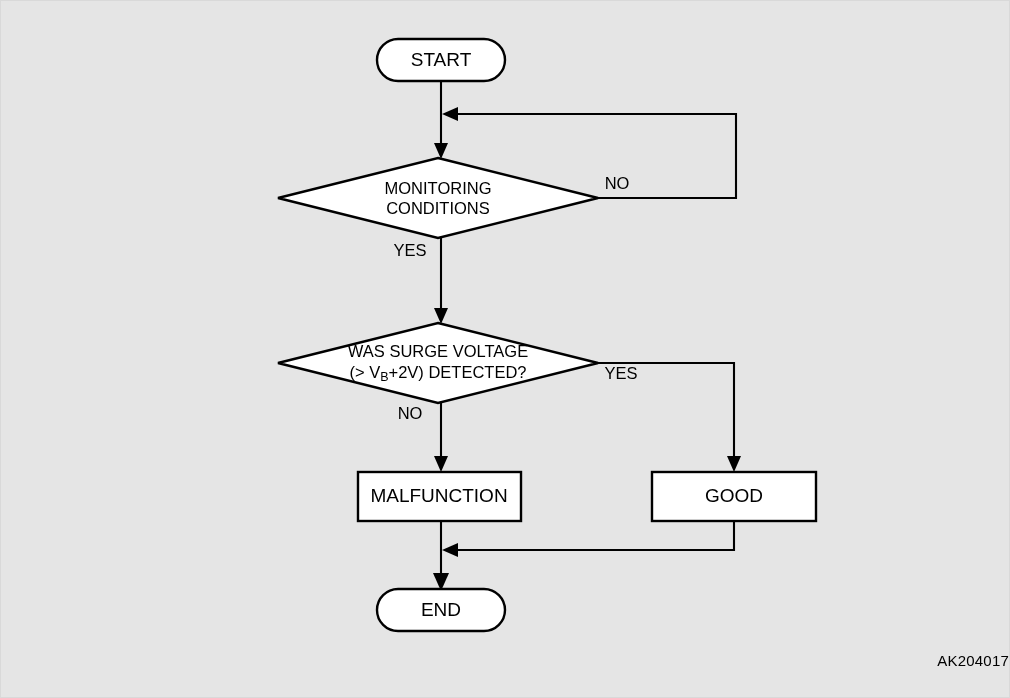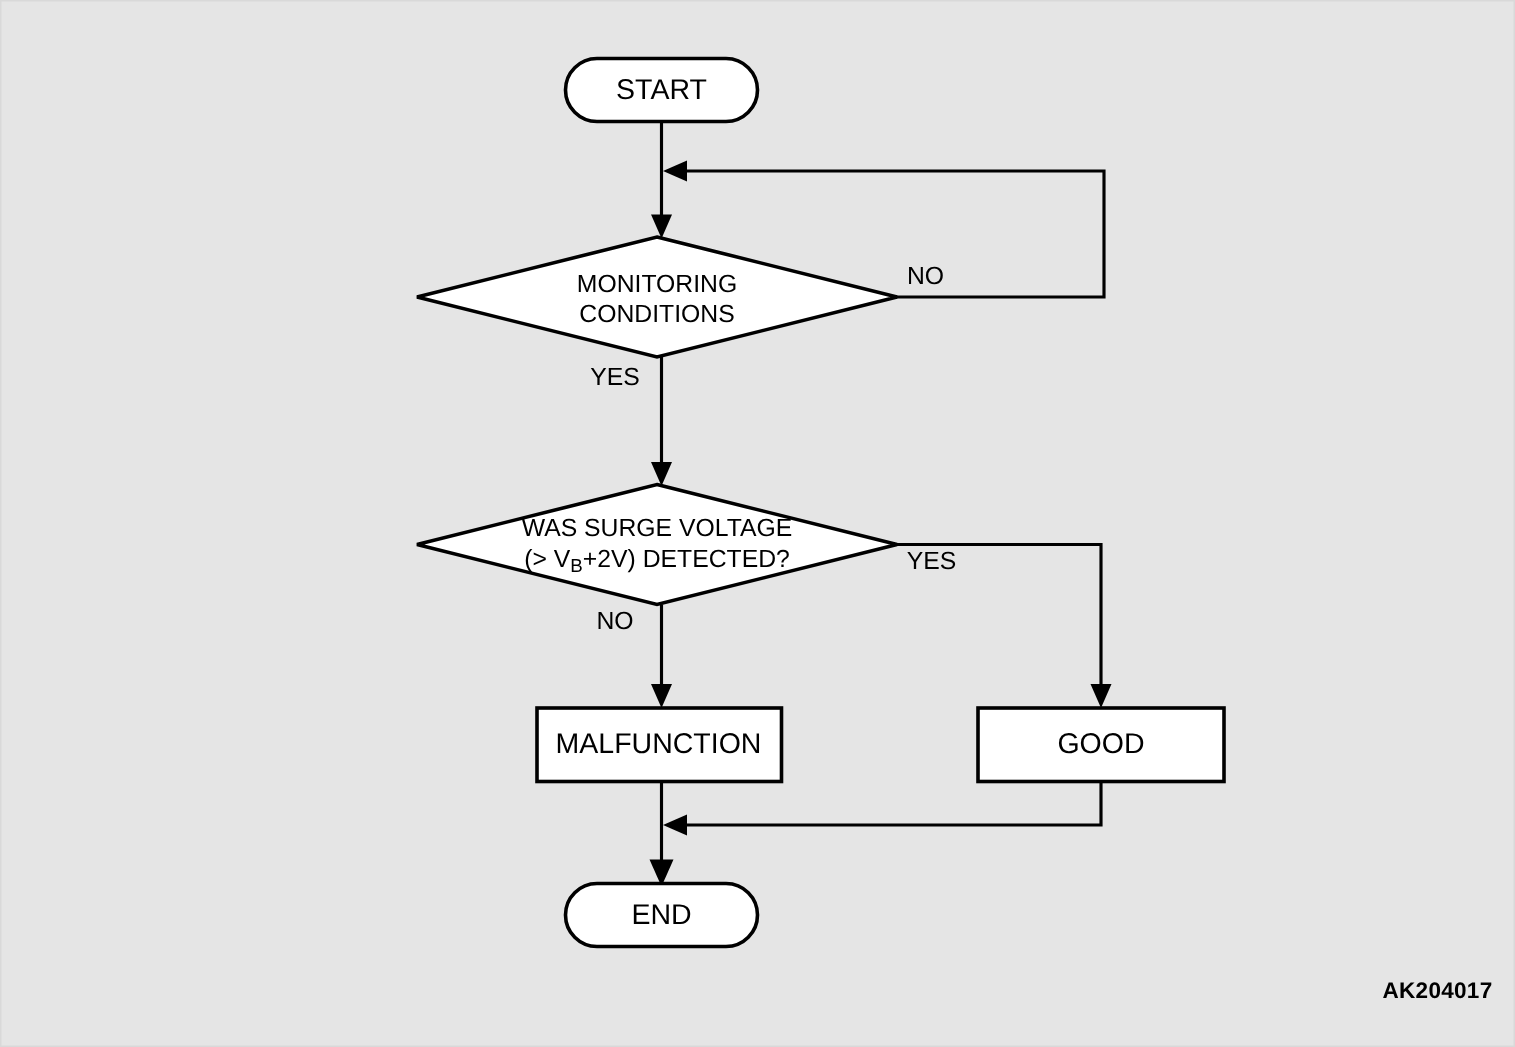--- a/index.html
+++ b/index.html
@@ -60,25 +60,25 @@
   }
   .edge-label {
     font-family: "Liberation Sans", sans-serif;
     font-size: 16.5px;
     fill: #000000;
     text-anchor: middle;
     dominant-baseline: middle;
   }
   .figure-code {
     position: absolute;
-    right: 14px;
+    right: 0;
     bottom: 28px;
     font-family: "Liberation Sans", sans-serif;
     font-size: 15px;
-    font-weight: bold;
+    font-weight: normal;
     color: #000000;
     letter-spacing: 0.2px;
   }
 </style>
 </head>
 <body>
 
 <div id="page">
 
   <svg id="flow" viewBox="0 0 1010 698">

